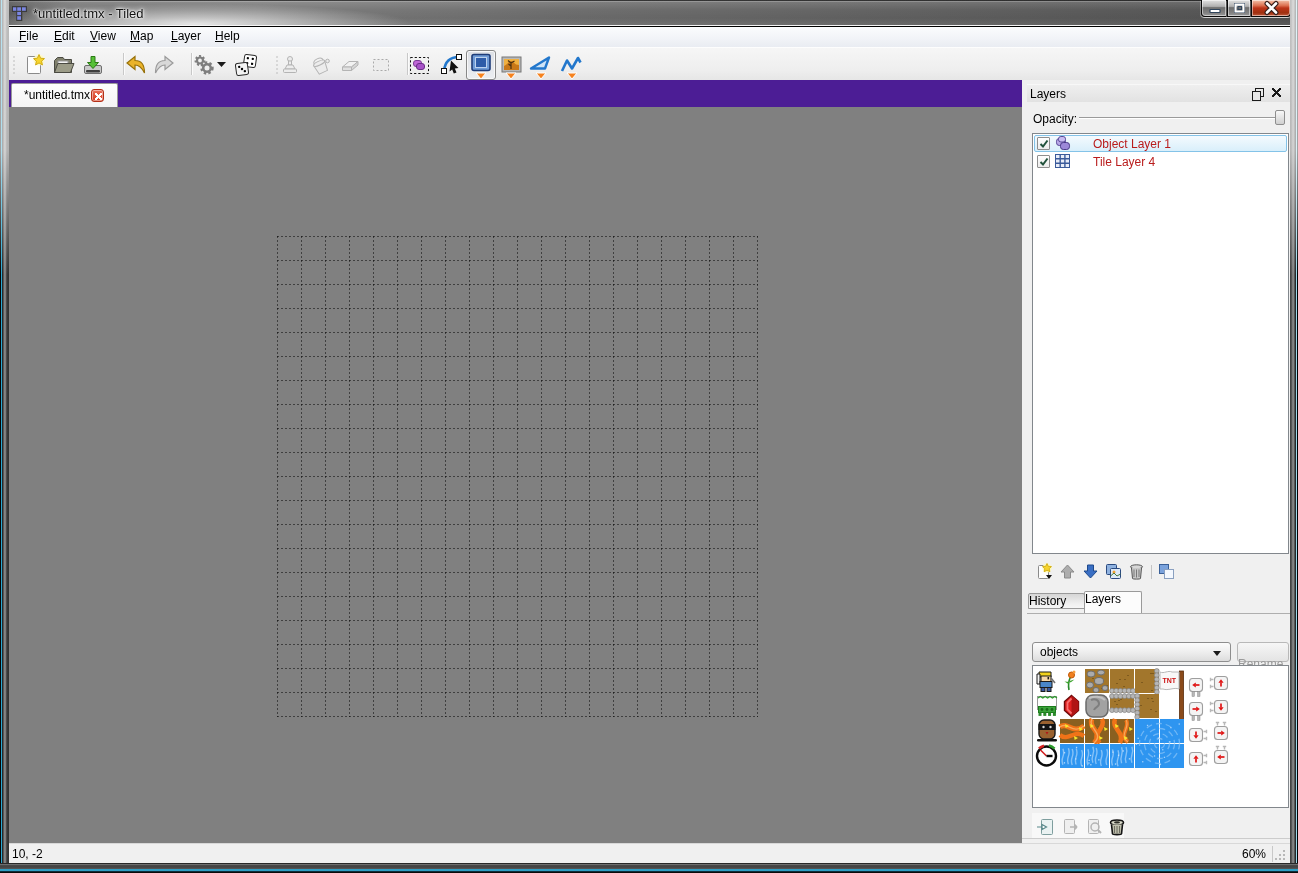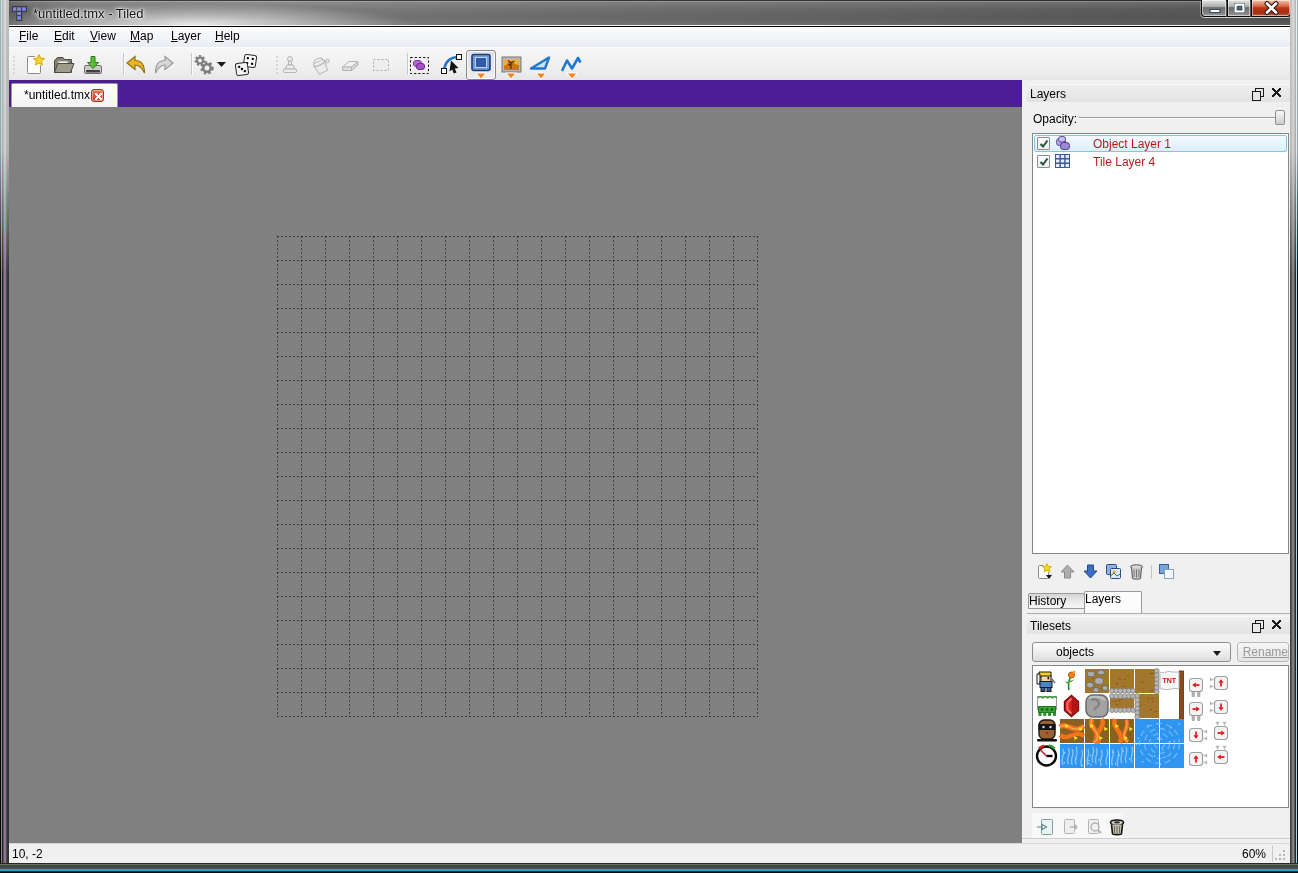--- a/index.html
+++ b/index.html
@@ -85,26 +85,26 @@
   #statusbar { left:9px; top:843px; width:1281px; height:20px; background:#f0f0f0; border-top:1px solid #d8d8d8; font-size:12px; }
 
   #histtab { position:absolute; left:6px; top:513px; width:57px; height:16px;
     background:linear-gradient(to bottom,#d6d6d6,#f0f0f0 70%,#f6f6f6); border:1px solid #9a9a9a; border-radius:2px 2px 0 0; }
   #layertab { position:absolute; left:62px; top:511px; width:58px; height:22px;
     background:#fcfcfc; border:1px solid #9a9a9a; border-bottom:none; border-radius:2px 2px 0 0; }
   #histtab .t, #layertab .t { position:absolute; width:100%; text-align:left; top:0; color:#000; }
 
   #combo { position:absolute; left:10px; top:562px; width:199px; height:20px;
     background:linear-gradient(to bottom,#fcfcfc,#ebebeb 60%,#dcdcdc); border:1px solid #8e8e8e; border-radius:3px; }
-  #combo .t { position:absolute; left:7px; top:2px;margin-left:16px; }
+  #combo .t { position:absolute; left:7px; top:2px; }
   #combo .arr { position:absolute; right:9px; top:8px; width:0; height:0;
     border-left:4px solid transparent; border-right:4px solid transparent; border-top:5px solid #1a1a1a; }
   #rename { position:absolute; left:215px; top:562px; width:52px; height:20px;
     background:linear-gradient(to bottom,#f6f6f6,#e4e4e4); border:1px solid #b8b8b8; border-radius:3px; }
-  #rename .t { position:absolute; width:100%; text-align:right; top:2px; color:#9a9a9a;text-decoration:underline; }
+  #rename .t { position:absolute; width:100%; text-align:left; top:14px; color:#9a9a9a; }
 
   #tsview { position:absolute; left:10px; top:585px; width:257px; height:143px; background:#fff; border:1px solid #82878c; }
 </style>
 </head>
 <body>
   <div class="abs" id="titlebar"></div>
   <svg class="abs" id="titleicon" width="16" height="15" viewBox="0 0 16 15">
     <path d="M0,0 H15 V6 H10.3 V15 H4.2 V6 H0 Z" fill="#3c3c3c"></path>
     <rect x="1" y="1.3" width="3.3" height="3.5" fill="#7b86e2"></rect>
     <rect x="5.2" y="1.3" width="3.8" height="3.5" fill="#7b86e2"></rect>
@@ -335,25 +335,20 @@
       <rect x="6.5" y="6.5" width="9" height="9" fill="#f4f8fe" stroke="#8aa0c0"></rect>
     </svg>
     <div id="histtab">
       <span class="t">History</span>
     </div>
     <div id="layertab">
       <span class="t">Layers</span>
     </div>
 
     <div style="position:absolute;left:5px;right:0;top:533px;height:1px;background:#aeaeae;"></div>
-    <div class="paneltitle" style="top:536px">
-      <span class="t">Tilesets</span>
-      <span class="pfloat"></span>
-      <span class="pclose"></span>
-    </div>
     <div id="combo">
       <span class="t">objects</span>
       <span class="arr"></span>
     </div>
     <div id="rename">
       <span class="t">Rename</span>
     </div>
 
     <div style="position:absolute;left:10px;top:733px;width:92px;height:25px;background:#f8f8f8;"></div>
     <div style="position:absolute;left:0px;top:758px;width:268px;height:1px;background:#cccccc;"></div>

